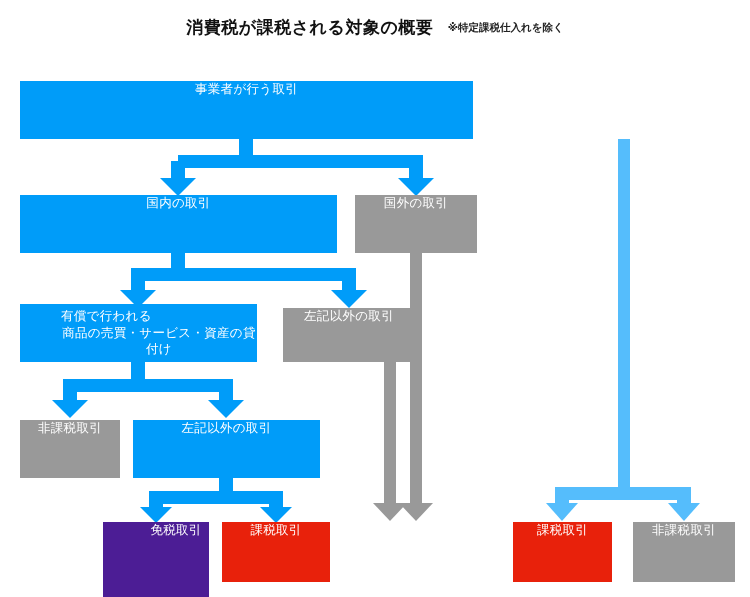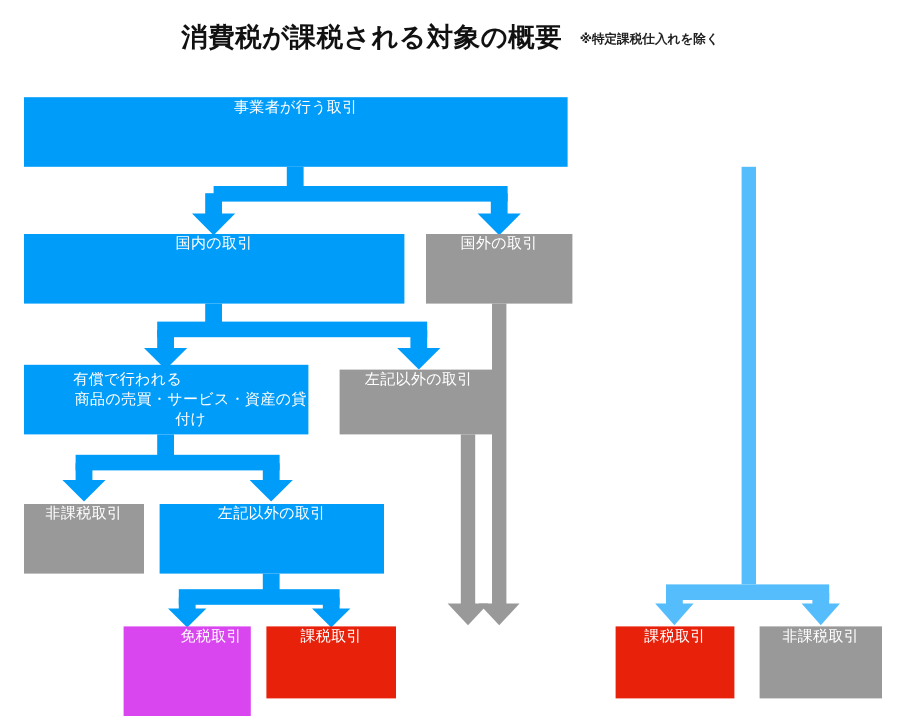--- a/index.html
+++ b/index.html
@@ -17,21 +17,21 @@
     background: #ffffff;
   }
   #title-area {
     position: absolute;
     left: 0; top: 16px;
     width: 750px;
     text-align: center;
     white-space: nowrap;
   }
   #chart-title {
-    font-size: 22px;
+    font-size: 17px;
     font-weight: bold;
     color: #111111;
     letter-spacing: 0.5px;
   }
   #title-note {
     font-size: 10.5px;
     font-weight: bold;
     color: #222222;
     margin-left: 10px;
     vertical-align: 2px;
@@ -146,21 +146,21 @@
   </div>
 
   <div class="node" style="left:20px; top:420px; width:100px; height:58px; background:#999999;">
     <span>非課税取引</span>
   </div>
 
   <div class="node" style="left:133px; top:420px; width:187px; height:58px; background:#009cf9;">
     <span>左記以外の取引</span>
   </div>
 
-  <div class="node" style="left:103px; top:522px; width:106px; height:76px; background:#d946ef;padding-left:40px;">
+  <div class="node" style="left:103px; top:522px; width:106px; height:76px; background:#4c1d95;padding-left:40px;">
     <span>免税取引</span>
   </div>
 
   <div class="node" style="left:222px; top:522px; width:108px; height:60px; background:#e8210b;">
     <span>課税取引</span>
   </div>
 
 
 
   <div class="node" style="left:513px; top:522px; width:99px; height:60px; background:#e8210b;">

